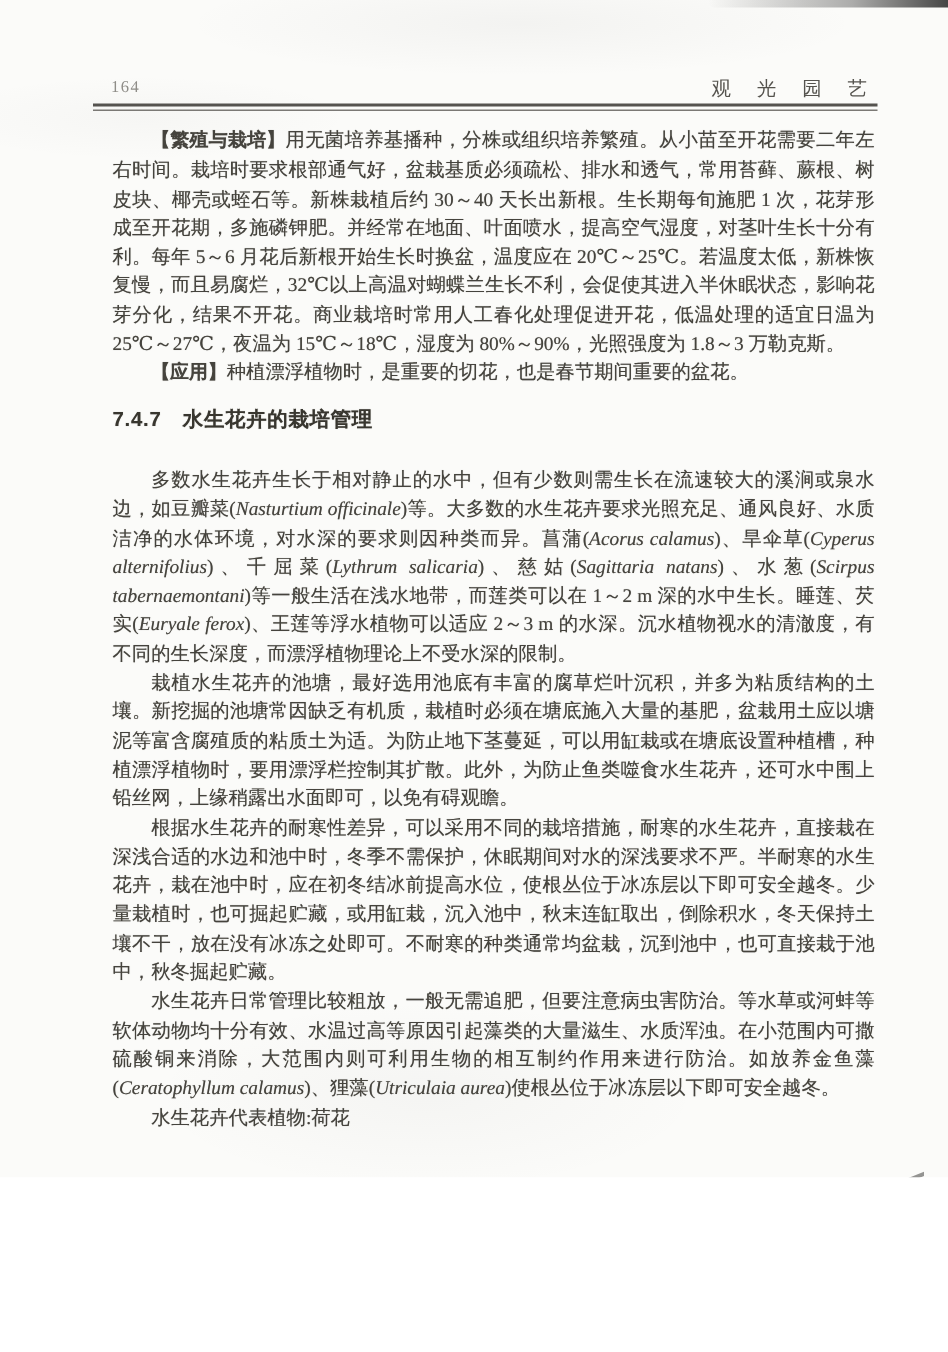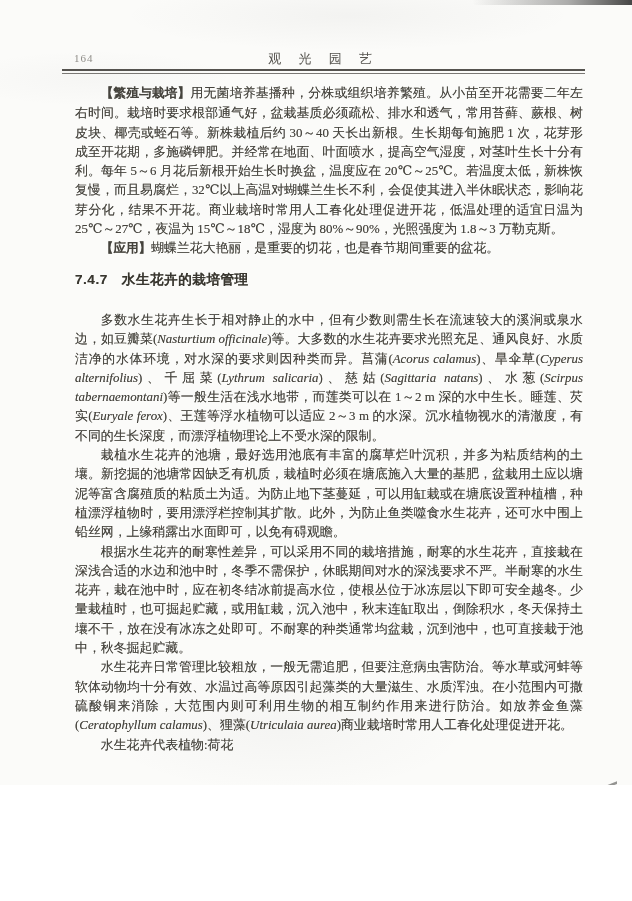--- a/index.html
+++ b/index.html
@@ -25,21 +25,21 @@
   }
   .header{
     position:absolute;top:48px;left:62px;right:47px;height:20px;
     color:#5c5a55;
   }
   .pagenum{
     position:absolute;left:12px;top:4px;
     font-size:11px;letter-spacing:1px;color:#8f8d88;
   }
   .htitle{
-    position:absolute;left:0;right:0;top:2px;text-align:center;
+    position:absolute;left:0;right:0;top:2px;text-align:right;
     font-size:13px;letter-spacing:7px;color:#55534e;
   }
   .rule{
     position:absolute;top:69px;left:62px;width:523px;height:2.2px;
     border-top:2.3px solid #55534f;
     border-bottom:1px solid #7b7975;
   }
   .body{
     position:absolute;top:84px;left:75px;width:508px;
     font-size:12.9px;line-height:19.3px;color:#45433d;
@@ -67,23 +67,23 @@
 <body>
 
 <div class="page">
   <div class="header">
     <span class="pagenum">164</span>
     <span class="htitle">观 光 园 艺</span>
   </div>
   <div class="rule"></div>
   <div class="body">
       <p><span class="bd">【繁殖与栽培】</span><span>用无菌培养基播种，分株或组织培养繁殖。从小苗至开花需要二年左右时间。栽培时要求根部通气好，盆栽基质必须疏松、排水和透气，常用苔藓、蕨根、树皮块、椰壳或蛭石等。新株栽植后约 30～40 天长出新根。生长期每旬施肥 1 次，花芽形成至开花期，多施磷钾肥。并经常在地面、叶面喷水，提高空气湿度，对茎叶生长十分有利。每年 5～6 月花后新根开始生长时换盆，温度应在 20℃～25℃。若温度太低，新株恢复慢，而且易腐烂，32℃以上高温对蝴蝶兰生长不利，会促使其进入半休眠状态，影响花芽分化，结果不开花。商业栽培时常用人工春化处理促进开花，低温处理的适宜日温为 25℃～27℃，夜温为 15℃～18℃，湿度为 80%～90%，光照强度为 1.8～3 万勒克斯。</span></p>
-      <p><span class="bd">【应用】</span><span>蝴蝶兰花大艳丽，是重要的切花，也是春节期间重要的盆花。</span></p>
+      <p><span class="bd">【应用】</span><span>种植漂浮植物时，是重要的切花，也是春节期间重要的盆花。</span></p>
       <h3><span>7.4.7　水生花卉的栽培管理</span></h3>
       <p><span>多数水生花卉生长于相对静止的水中，但有少数则需生长在流速较大的溪涧或泉水边，如豆瓣菜(</span><span class="it">Nasturtium officinale</span><span>)等。大多数的水生花卉要求光照充足、通风良好、水质洁净的水体环境，对水深的要求则因种类而异。菖蒲(</span><span class="it">Acorus calamus</span><span>)、旱伞草(</span><span class="it">Cyperus alternifolius</span><span>)、千屈菜(</span><span class="it">Lythrum salicaria</span><span>)、慈姑(</span><span class="it">Sagittaria natans</span><span>)、水葱(</span><span class="it">Scirpus tabernaemontani</span><span>)等一般生活在浅水地带，而莲类可以在 1～2 m 深的水中生长。睡莲、芡实(</span><span class="it">Euryale ferox</span><span>)、王莲等浮水植物可以适应 2～3 m 的水深。沉水植物视水的清澈度，有不同的生长深度，而漂浮植物理论上不受水深的限制。</span></p>
       <p><span>栽植水生花卉的池塘，最好选用池底有丰富的腐草烂叶沉积，并多为粘质结构的土壤。新挖掘的池塘常因缺乏有机质，栽植时必须在塘底施入大量的基肥，盆栽用土应以塘泥等富含腐殖质的粘质土为适。为防止地下茎蔓延，可以用缸栽或在塘底设置种植槽，种植漂浮植物时，要用漂浮栏控制其扩散。此外，为防止鱼类噬食水生花卉，还可水中围上铅丝网，上缘稍露出水面即可，以免有碍观瞻。</span></p>
       <p><span>根据水生花卉的耐寒性差异，可以采用不同的栽培措施，耐寒的水生花卉，直接栽在深浅合适的水边和池中时，冬季不需保护，休眠期间对水的深浅要求不严。半耐寒的水生花卉，栽在池中时，应在初冬结冰前提高水位，使根丛位于冰冻层以下即可安全越冬。少量栽植时，也可掘起贮藏，或用缸栽，沉入池中，秋末连缸取出，倒除积水，冬天保持土壤不干，放在没有冰冻之处即可。不耐寒的种类通常均盆栽，沉到池中，也可直接栽于池中，秋冬掘起贮藏。</span></p>
-      <p><span>水生花卉日常管理比较粗放，一般无需追肥，但要注意病虫害防治。等水草或河蚌等软体动物均十分有效、水温过高等原因引起藻类的大量滋生、水质浑浊。在小范围内可撒硫酸铜来消除，大范围内则可利用生物的相互制约作用来进行防治。如放养金鱼藻(</span><span class="it">Ceratophyllum calamus</span><span>)、狸藻(</span><span class="it">Utriculaia aurea</span><span>)商业栽培时常用人工春化处理促进开花。</span></p>
+      <p><span>水生花卉日常管理比较粗放，一般无需追肥，但要注意病虫害防治。等水草或河蚌等软体动物均十分有效、水温过高等原因引起藻类的大量滋生、水质浑浊。在小范围内可撒硫酸铜来消除，大范围内则可利用生物的相互制约作用来进行防治。如放养金鱼藻(</span><span class="it">Ceratophyllum calamus</span><span>)、狸藻(</span><span class="it">Utriculaia aurea</span><span>)使根丛位于冰冻层以下即可安全越冬。</span></p>
       <p><span>水生花卉代表植物:荷花</span></p>
     </div>
   <div class="watermark">MSHUA</div>
   <div class="corner-smudge"></div>
 </div>
 
 </body></html>

